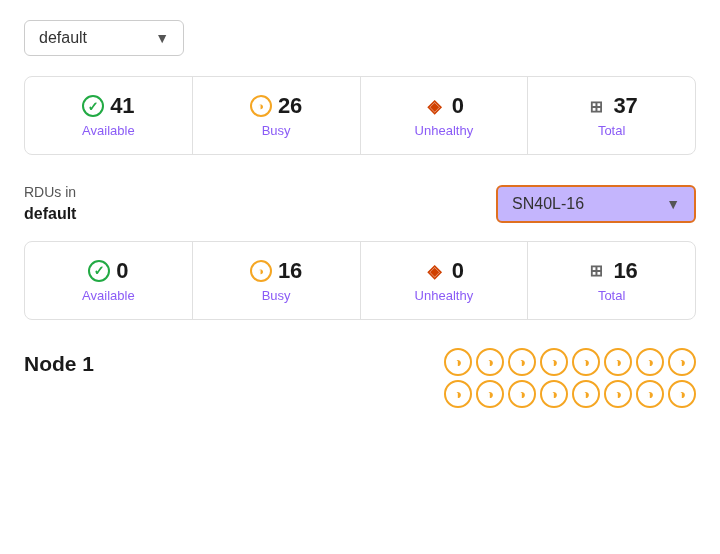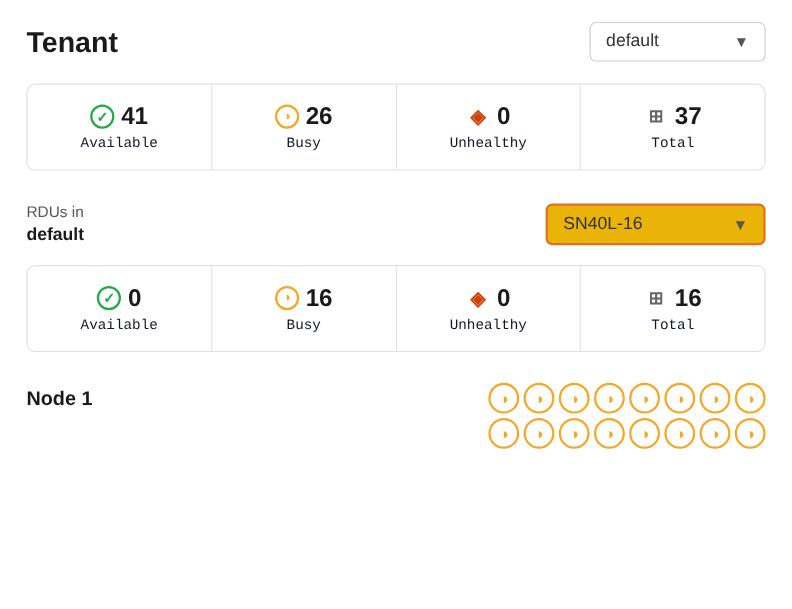--- a/index.html
+++ b/index.html
@@ -66,22 +66,21 @@
       display: flex;
       align-items: center;
       gap: 6px;
       font-size: 22px;
       font-weight: 600;
       color: #1a1a1a;
       margin-bottom: 4px;
     }
     .stat-label {
       font-size: 13px;
-      color: #0f172a;
-      font-family: Liberation Mono, monospace;
+      color: #8b5cf6;
     }
 
     
     .icon-check {
       width: 22px; height: 22px;
       border-radius: 50%;
       border: 2.5px solid #22aa44;
       display: inline-flex; align-items: center; justify-content: center;
       color: #22aa44;
       font-size: 13px;
@@ -128,36 +127,36 @@
       color: #1a1a1a;
     }
     .dropdown-orange {
       display: flex;
       align-items: center;
       border: 2px solid #e07020;
       border-radius: 6px;
       padding: 8px 14px;
       font-size: 16px;
       color: #333;
-      background: #eab308;
+      background: #c4b5fd;
       cursor: pointer;
       min-width: 200px;
       justify-content: space-between;
       gap: 10px;
     }
 
     
     .node-row {
       display: flex;
       align-items: flex-start;
       justify-content: space-between;
       margin-top: 16px;
     }
     .node-label {
-      font-size: 18px;
+      font-size: 21px;
       font-weight: 600;
       color: #1a1a1a;
       padding-top: 4px;
     }
     .node-icons {
       display: flex;
       flex-direction: column;
       gap: 4px;
     }
     .node-icons-row {
@@ -170,21 +169,20 @@
       border: 2px solid #f5a623;
       display: inline-flex; align-items: center; justify-content: center;
       color: #f5a623;
       font-size: 14px;
     }
   </style>
 </head>
 <body>
 
 <div class="header-row">
-  <h1 class="page-title">Tenant</h1>
   <div class="dropdown">
     <span>default</span>
     <span class="dropdown-arrow">▼</span>
   </div>
 </div>
 
 <div class="stats-row">
 
   <div class="stat-cell">
     <div class="stat-value">

